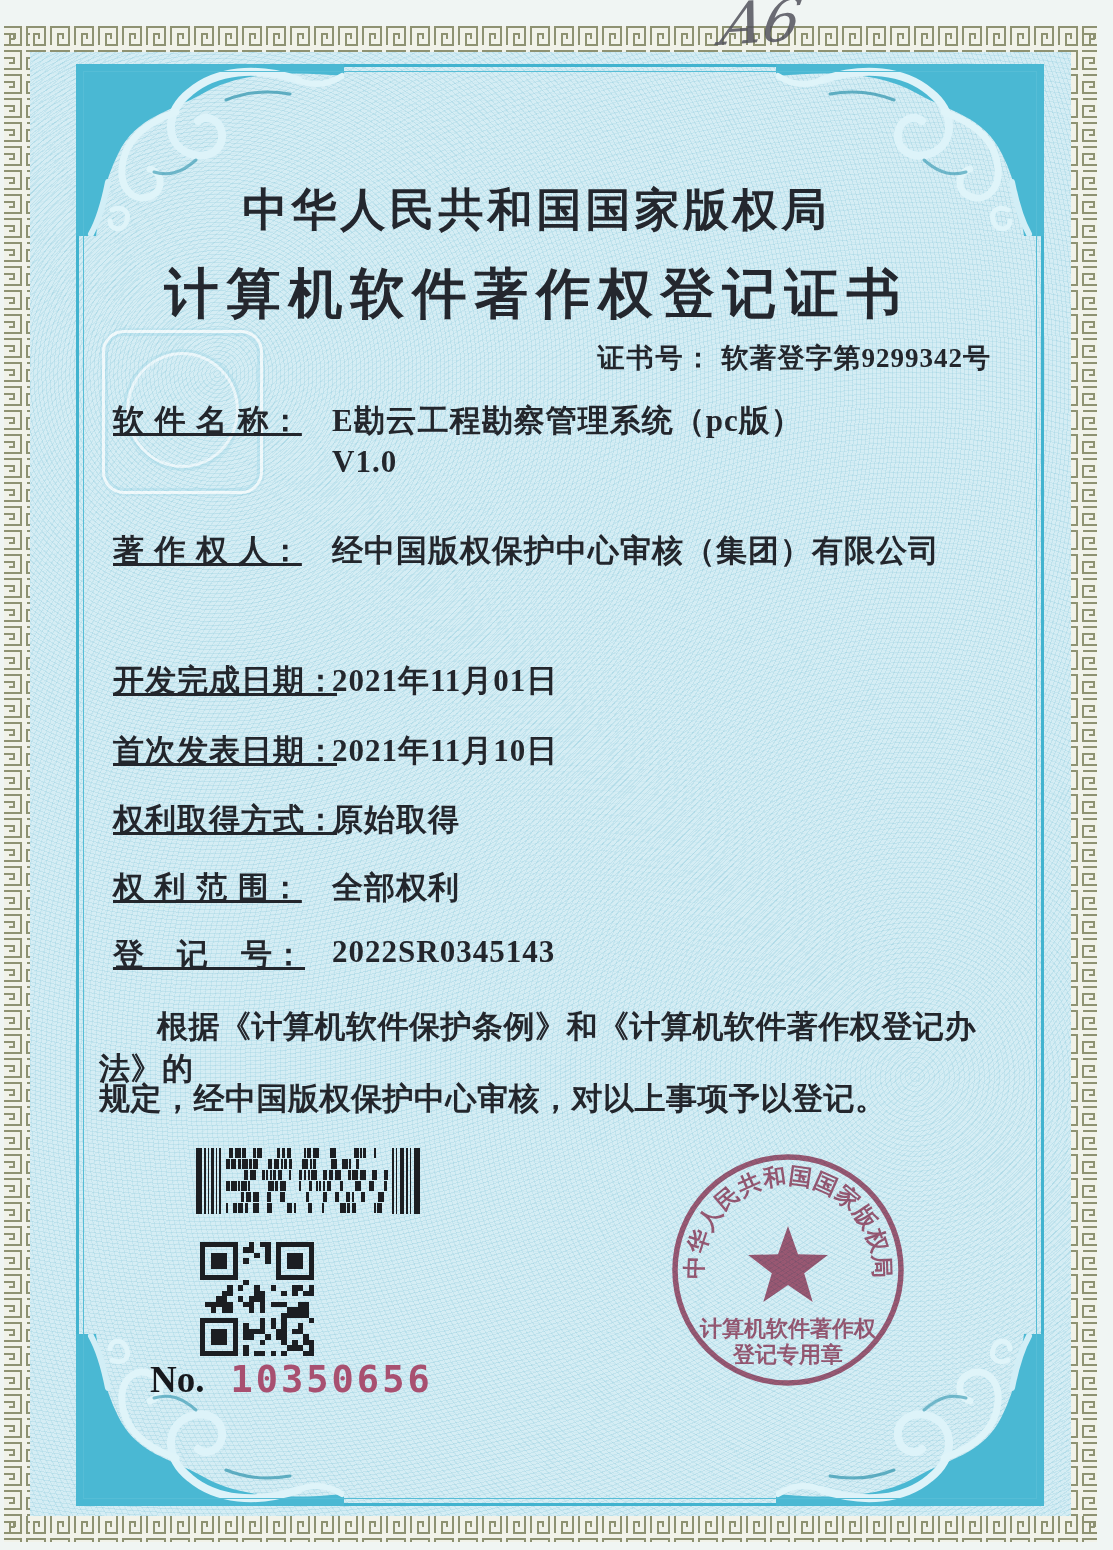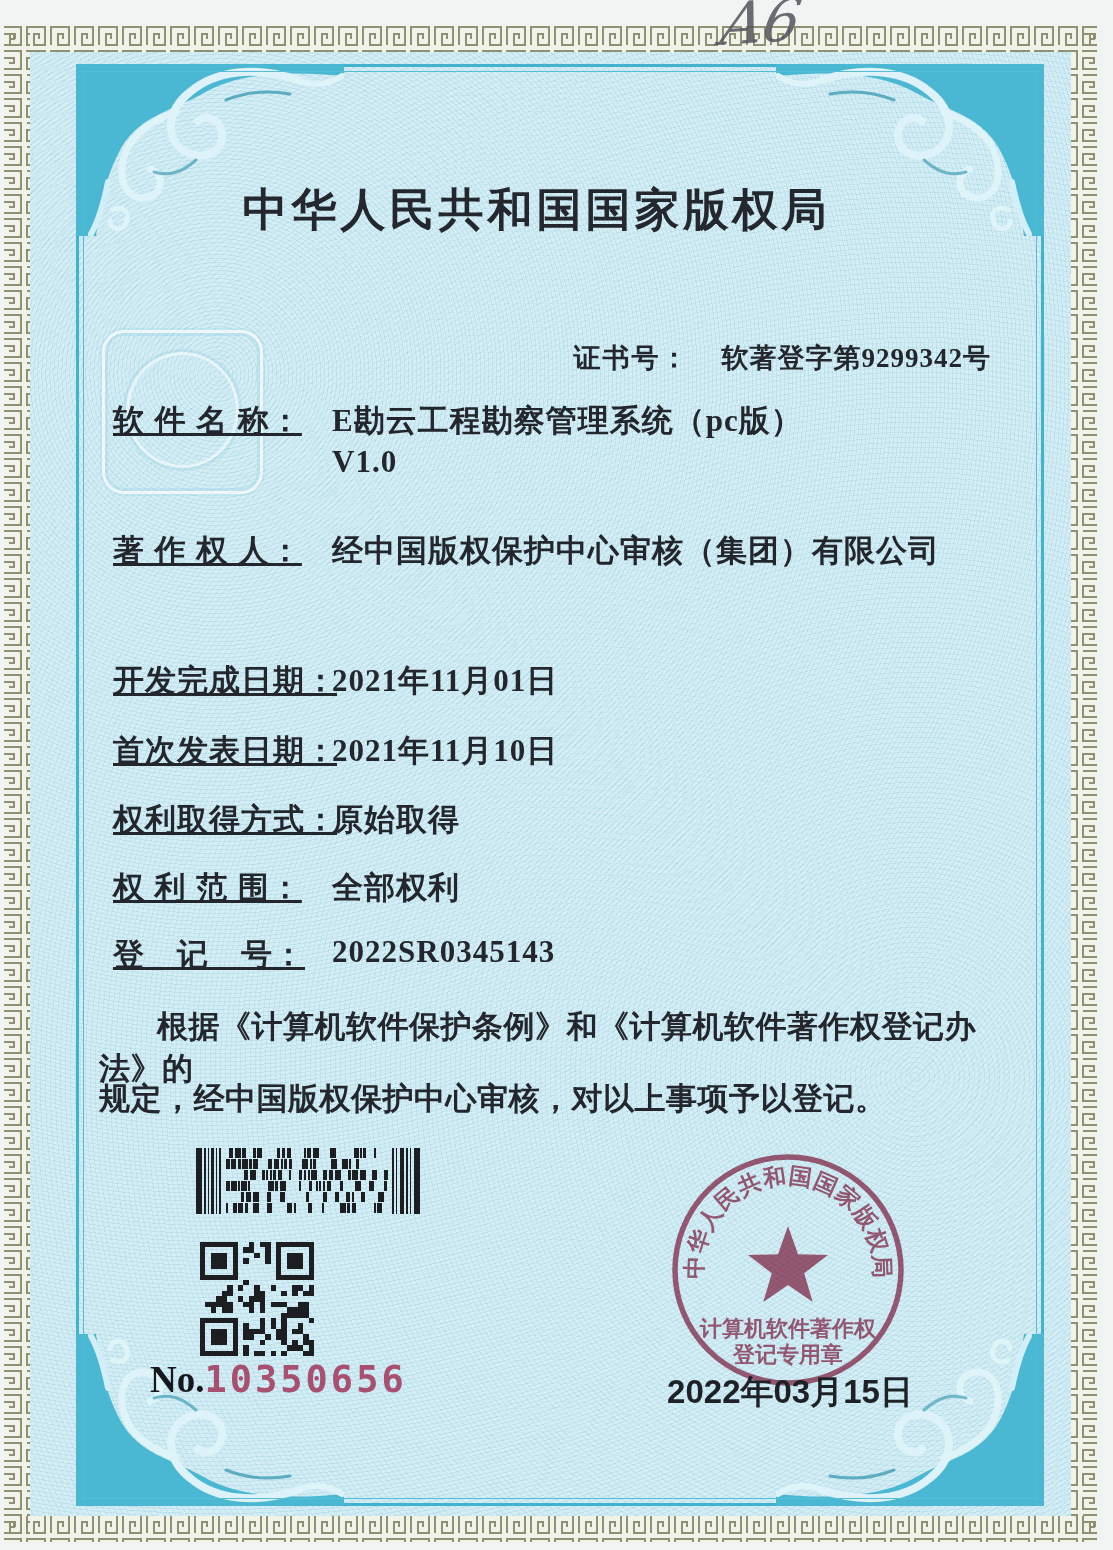--- a/index.html
+++ b/index.html
@@ -26,31 +26,31 @@
     box-shadow:inset 0 0 0 3px rgba(140,205,225,.35), 0 0 0 2px rgba(140,205,225,.25);opacity:.8;}
   .emboss::before{content:"";position:absolute;left:18px;top:16px;right:18px;bottom:20px;border-radius:50%;
     border:3px solid rgba(150,210,228,.4);box-shadow:inset 0 0 0 3px rgba(255,255,255,.7);}
   
   .authority{position:absolute;left:0;right:40px;top:180px;text-align:center;font-size:45px;font-weight:bold;
     letter-spacing:4px;color:#24272e;}
   .cert-title{position:absolute;left:0;right:40px;top:258px;text-align:center;font-size:54px;font-weight:bold;
     letter-spacing:8px;color:#24272e;}
   .certno-line{position:absolute;right:122px;top:340px;font-size:27px;font-weight:bold;}
   .certno-line .lbl{letter-spacing:2px;}
-  .certno-line .val{font-family:"Liberation Serif", serif;margin-left:32px;letter-spacing:1px;}
+  .certno-line .val{font-family:"Liberation Serif", serif;margin-left:8px;letter-spacing:1px;}
   .frow{position:absolute;left:0;width:100%;}
   .flabel{position:absolute;left:113px;font-size:31px;font-weight:bold;letter-spacing:1px;white-space:pre;text-decoration:underline;}
   .fvalue{position:absolute;left:332px;font-size:31px;font-weight:bold;font-family:Liberation Serif, serif;
     letter-spacing:1px;white-space:pre;}
   .statement{position:absolute;left:99px;width:930px;font-size:31px;font-weight:600;letter-spacing:.5px;}
   .barcode{position:absolute;left:196px;top:1148px;width:228px;height:66px;}
   .qrcode{position:absolute;left:200px;top:1242px;width:114px;height:114px;}
   .serial{position:absolute;left:150px;top:1358px;font-size:37px;}
   .serial .no{font-family:"Liberation Serif", serif;font-weight:bold;color:#16181d;}
-  .serial .num{font-family:"DejaVu Sans Mono", monospace;font-weight:bold;color:#a85070;letter-spacing:3px;}
+  .serial .num{font-family:"DejaVu Sans Mono", monospace;font-weight:bold;color:#a85070;margin-left:26px;letter-spacing:3px;}
   .seal{position:absolute;left:668px;top:1150px;width:240px;height:240px;mix-blend-mode:multiply;opacity:.93;}
   .issue-date{position:absolute;left:640px;top:1370px;width:300px;text-align:center;font-size:33px;font-weight:bold;color:#1e2126;}
   .handwrite{position:absolute;left:722px;top:-12px;font-size:58px;color:#53535d;opacity:.85;
     font-style:italic;transform:rotate(-4deg) skewX(-14deg);font-family:"DejaVu Serif", serif;}
   .gk-svg{position:absolute;inset:0;pointer-events:none;}
 </style>
 </head>
 <body>
 
 <div class="page">
@@ -104,20 +104,21 @@
         <path d="M120,96 C104,110 92,112 78,108" fill="none" stroke="#2d93ad" stroke-width="3" stroke-linecap="round" opacity=".6"></path>
       </symbol>
     </defs>
   </svg>
 
   <div class="emboss"></div>
 
   <div class="handwrite">A6</div>
 
   <div class="authority">中华人民共和国国家版权局</div>
+  <div class="cert-title">计算机软件著作权登记证书</div>
 
   <div class="certno-line">
     <span class="lbl">证书号：</span><span class="val">软著登字第9299342号</span>
   </div>
 
   <div class="frow" style="top:400px">
     <span class="flabel">软 件 名 称：</span>
     <span class="fvalue">E勘云工程勘察管理系统（pc版）</span>
   </div>
   <div class="frow" style="top:444px">
@@ -389,15 +390,14 @@
     <circle cx="120" cy="120" r="113" fill="none" stroke="#b2536d" stroke-width="5.5"></circle>
     <path id="sealArc" d="M39.2,149.4 A86,86 0 1,1 200.8,149.4" fill="none"></path>
     <text font-size="23" font-weight="bold" fill="#b2536d" letter-spacing="1" font-family="Liberation Sans, sans-serif">
       <textPath href="#sealArc" startOffset="50%" text-anchor="middle">中华人民共和国国家版权局</textPath>
     </text>
     <polygon points="120,76 110,104.2 80.1,105 103.8,123.3 95.3,152 120,135 144.7,152 136.2,123.3 159.9,105 130,104.2" fill="#b2536d"></polygon>
     <text x="120" y="186" text-anchor="middle" font-size="22" font-weight="bold" fill="#b2536d" font-family="Liberation Sans, sans-serif">计算机软件著作权</text>
     <text x="120" y="212" text-anchor="middle" font-size="22" font-weight="bold" fill="#b2536d" font-family="Liberation Sans, sans-serif">登记专用章</text>
   </svg>
 
-  <div class="issue-date">2022年03月15日</div>
 
 </div>
 
 </body></html>

